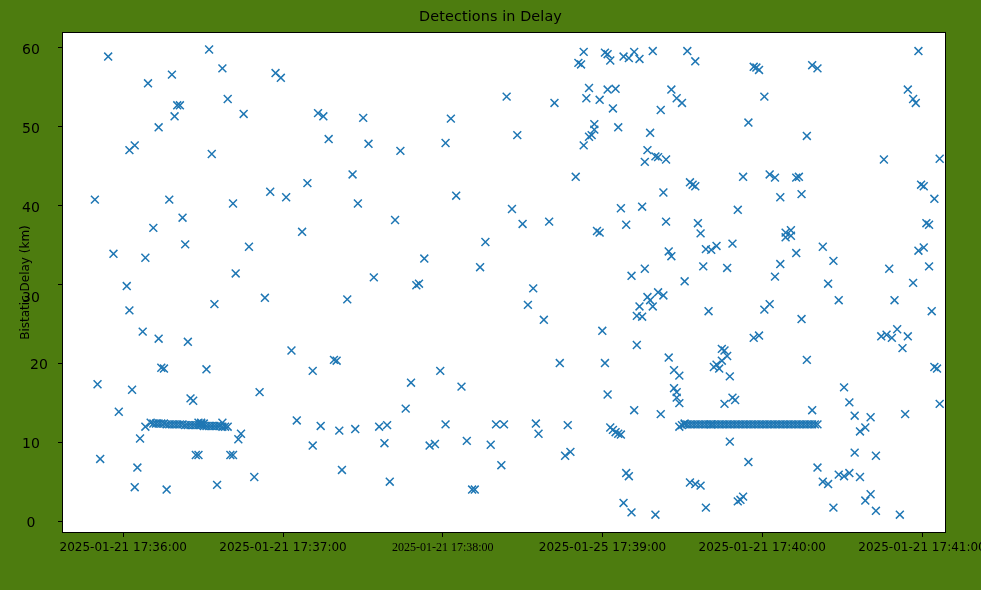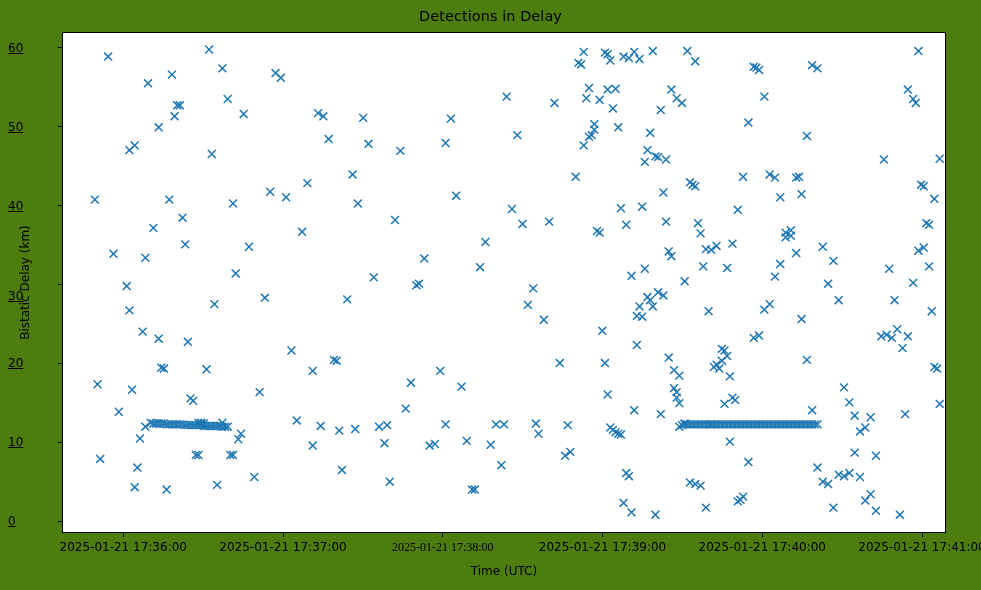--- a/index.html
+++ b/index.html
@@ -60,25 +60,24 @@
     position: absolute;
     height: 4px;
     width: 1.1px;
     background: #000000;
     top: 533px;
   }
   .tick-label-y {
     position: absolute;
     right: 0;
     width: 46px;
-    text-align: left;
-    font-size: 12px;
+    text-align: center;
+    font-size: 14px;
     color: #000000;
     line-height: 1;
-    text-decoration: underline;
   }
   .tick-label-x {
     position: absolute;
     font-size: 12px;
     color: #000000;
     line-height: 1;
     white-space: nowrap;
     text-align: center;
     transform: translateX(-50%);
     top: 540px;
@@ -107,47 +106,46 @@
 </style>
 </head>
 <body>
 
 <div id="figure">
 
   <div id="chart-title">Detections in Delay</div>
 
   <div id="ylabel">Bistatic Delay (km)</div>
 
-  <div id="xlabel">Time (UTC)</div>
 
   <div id="y-ticks">
       <div class="tick-mark-y" style="top: 520.665px;"></div>
       <div class="tick-label-y" style="top: 515.165px; left: 8px; width: 46px;">0</div>
       <div class="tick-mark-y" style="top: 441.768px;"></div>
       <div class="tick-label-y" style="top: 436.268px; left: 8px; width: 46px;">10</div>
       <div class="tick-mark-y" style="top: 362.87px;"></div>
-      <div class="tick-label-y" style="top: 357.37px; left: 8px; width: 46px;">20</div>
+      <div class="tick-label-y" style="top: 357.37px; left: 16px; width: 46px;">20</div>
       <div class="tick-mark-y" style="top: 283.972px;"></div>
       <div class="tick-label-y" style="top: 290px; left: 8px; width: 46px;">30</div>
       <div class="tick-mark-y" style="top: 205.075px;"></div>
       <div class="tick-label-y" style="top: 199.575px; left: 8px; width: 46px;">40</div>
       <div class="tick-mark-y" style="top: 126.177px;"></div>
       <div class="tick-label-y" style="top: 120.677px; left: 8px; width: 46px;">50</div>
       <div class="tick-mark-y" style="top: 47.2795px;"></div>
       <div class="tick-label-y" style="top: 41.7795px; left: 8px; width: 46px;">60</div>
     </div>
   <div id="x-ticks">
       <div class="tick-mark-x" style="left: 122.741px; top: 533px;"></div>
       <div class="tick-label-x" style="left: 123.241px; top: 541px; text-align: center;">2025-01-21 17:36:00</div>
       <div class="tick-mark-x" style="left: 282.5px; top: 533px;"></div>
       <div class="tick-label-x" style="left: 283px; top: 541px;">2025-01-21 17:37:00</div>
       <div class="tick-mark-x" style="left: 442.259px; top: 533px;"></div>
       <div class="tick-label-x" style="left: 442.759px; top: 541px; font-family: Liberation Serif, serif;">2025-01-21 17:38:00</div>
       <div class="tick-mark-x" style="left: 602.018px; top: 533px;"></div>
-      <div class="tick-label-x" style="left: 602.518px; top: 541px;">2025-01-21 17:39:00</div>
+      <div class="tick-label-x" style="left: 602.518px; top: 541px;">2025-01-25 17:39:00</div>
       <div class="tick-mark-x" style="left: 761.777px; top: 533px;"></div>
       <div class="tick-label-x" style="left: 762.277px; top: 541px;">2025-01-21 17:40:00</div>
       <div class="tick-mark-x" style="left: 921.536px; top: 533px;"></div>
       <div class="tick-label-x" style="left: 922.036px; top: 541px;">2025-01-21 17:41:00</div>
     </div>
 
   <div id="axes">
     <svg id="plot-area" viewBox="0 0 884 501" preserveAspectRatio="none">
         <g stroke="#1f77b4" stroke-width="1.5" stroke-linecap="butt" fill="none">
           <path d="M28.001807228915663,163.3129921259843L35.901807228915665,171.21299212598427M28.001807228915663,171.21299212598427L35.901807228915665,163.3129921259843"></path>

